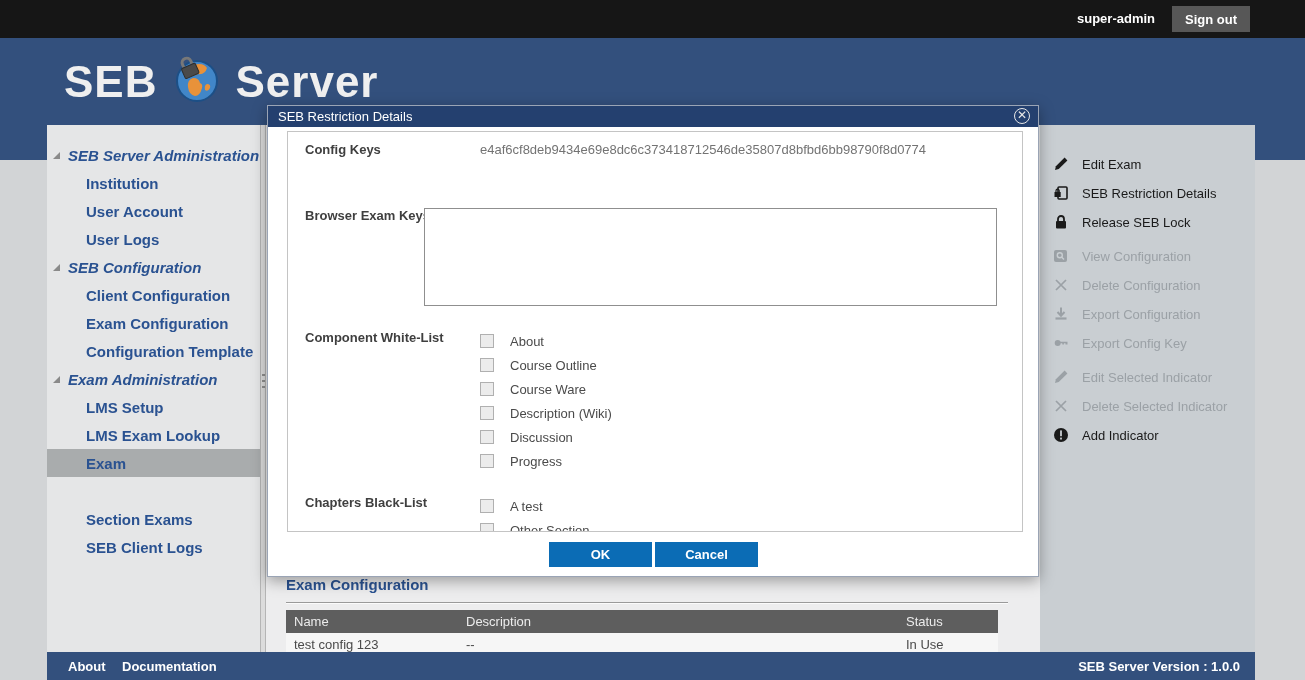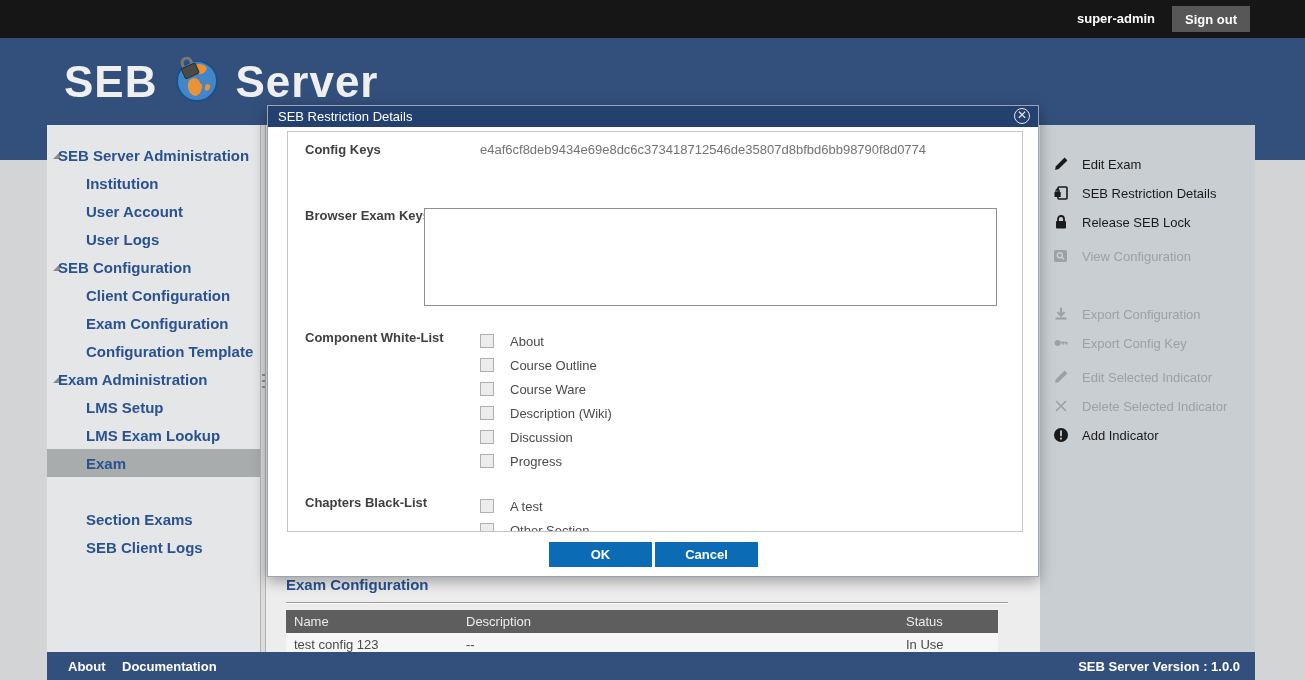--- a/index.html
+++ b/index.html
@@ -19,21 +19,21 @@
   .logo .t1 { color:#efefef; font-size:44px; font-weight:bold; letter-spacing:1px; }
   .logo .globe { margin:0 14px 0 16px; }
   .logo .t2 { color:#efefef; font-size:44px; font-weight:bold; letter-spacing:1px; }
 
   
   .nav { position:absolute; left:47px; top:125px; width:213px; height:527px; background:#e5e6e7; }
   .nav-item { position:absolute; left:0; width:213px; height:28px; cursor:pointer; }
   .nav-item .tri { position:absolute; left:6px; top:11px; width:0; height:0;
     border-bottom:7px solid #8a8a8a; border-left:7px solid transparent; }
   .nav-item .lbl { position:absolute; top:6px; font-size:15px; font-weight:bold; color:#2a5291; white-space:nowrap; }
-  .nav-item.top .lbl { left:11px; }
+  .nav-item.top .lbl { left:21px;font-style:italic; }
   .nav-item.child .lbl { left:39px; }
   .nav-item.selected { background:#a9acad; }
 
   
   .splitter { position:absolute; left:260px; top:125px; width:6px; height:527px; background:#dcdcdc;
     border-left:1px solid #b5b5b5; border-right:1px solid #b5b5b5; cursor:col-resize; }
   .splitter .dot { position:absolute; left:1px; width:3px; height:2px; background:#8f8f8f; }
 
   
   .content { position:absolute; left:266px; top:125px; width:774px; height:527px; background:#ededee; overflow:hidden; }
@@ -208,20 +208,28 @@
     <div class="action-item disabled" style="top:117px">
       <span class="aicon">
         <svg width="16" height="16" viewBox="0 0 16 16">
             <rect x="1" y="2" width="13" height="12" rx="2" fill="currentColor"></rect>
             <circle cx="6.8" cy="7.3" r="2.5" fill="none" stroke="#c9ced2" stroke-width="1.4"></circle>
             <line x1="8.8" y1="9.3" x2="11" y2="11.5" stroke="#c9ced2" stroke-width="1.4"></line>
           </svg>
       </span>
       <span class="alabel">View Configuration</span>
     </div>
+    <div class="action-item disabled" style="top:146px">
+      <span class="aicon">
+        <svg width="16" height="16" viewBox="0 0 16 16">
+            <path d="M3 3 L13 13 M13 3 L3 13" stroke="currentColor" stroke-width="1.7"></path>
+          </svg>
+      </span>
+      <span class="alabel">Delete Configuration</span>
+    </div>
     <div class="action-item disabled" style="top:175px">
       <span class="aicon">
         <svg width="16" height="16" viewBox="0 0 16 16">
             <path d="M8 1.5 V9" stroke="currentColor" stroke-width="2"></path>
             <path d="M4.5 6 L8 9.8 L11.5 6" fill="none" stroke="currentColor" stroke-width="2"></path>
             <path d="M2.5 12.5 h11" stroke="currentColor" stroke-width="2.2"></path>
           </svg>
       </span>
       <span class="alabel">Export Configuration</span>
     </div>

